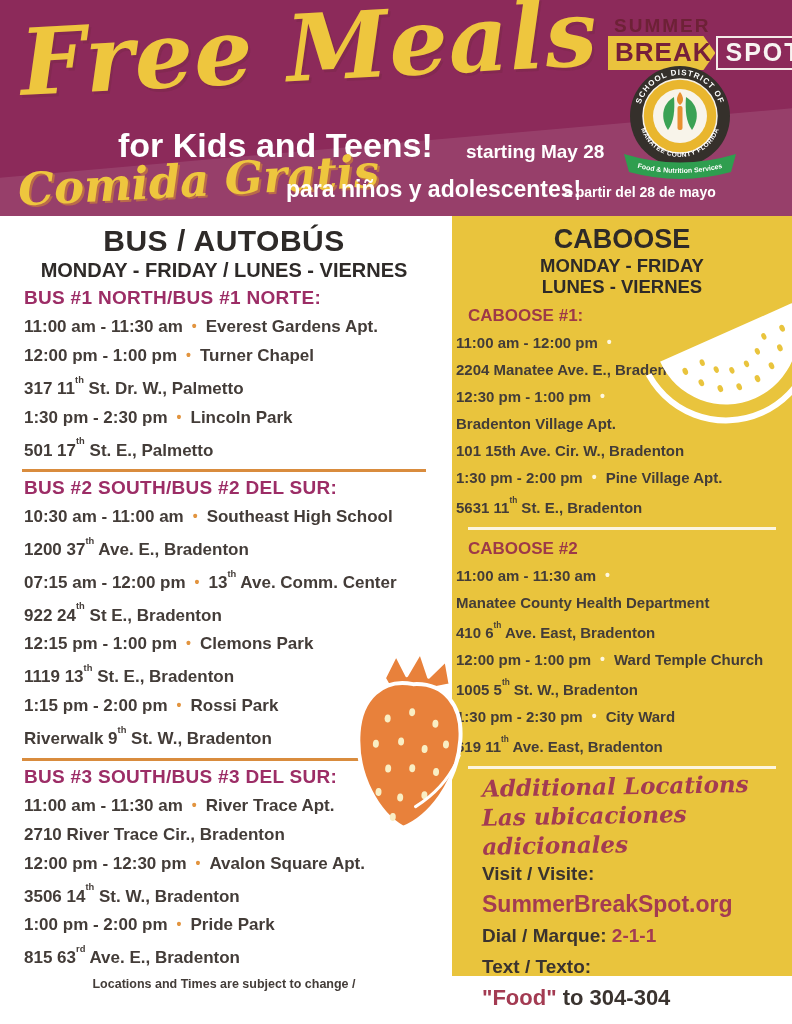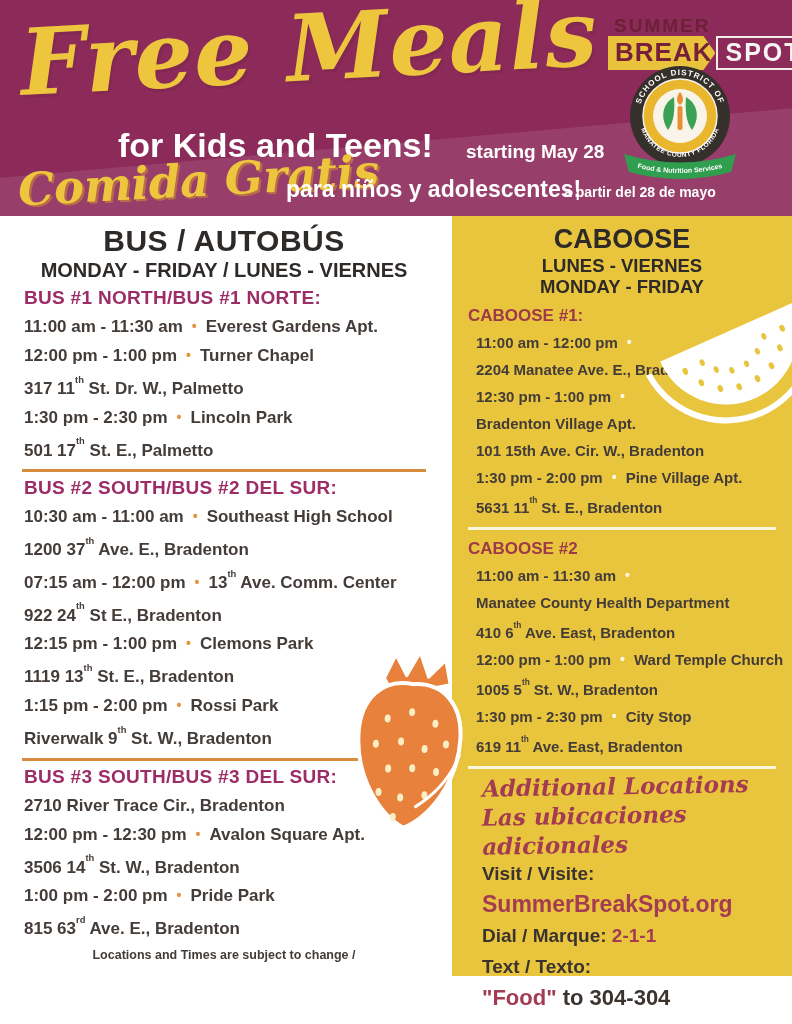--- a/index.html
+++ b/index.html
@@ -40,21 +40,21 @@
   .left-col .col-days{font-size:20px;font-weight:800;color:#2e2a28;text-align:center;margin:1px 4px 2px 4px;}
   .right-col .col-title{font-size:27px;margin-top:8px;}
   .right-col .col-days{font-size:18.5px;font-weight:800;color:#2e2a28;text-align:center;line-height:21px;}
 
   .sec-heading{font-weight:800;margin:5px 0 3px 24px;}
   .bus-heading{font-size:19px;color:#9c2d66;letter-spacing:0.3px;}
   .cab-heading{font-size:17px;color:#9d3948;margin-left:16px;margin-top:9px;}
 
   .row{font-weight:700;color:#433c38;white-space:nowrap;}
   .left-col .row{font-size:17px;line-height:29px;margin-left:24px;}
-  .right-col .row{font-size:15px;line-height:27px;margin-left:24px;}
+  .right-col .row{font-size:15px;line-height:27px;margin-left:4px;}
   .row sup{font-size:0.55em;position:relative;top:-0.45em;}
   .dot{display:inline-block;margin:0 9px;font-size:14px;vertical-align:1px;}
   .bus-dot{color:#e2943f;}
   .cab-dot{color:#fff8e0;}
 
   .divider{height:0;border-top:3px solid #d98c3e;margin:5px 22px 5px 22px;}
   .right-col .divider{border-top:3px solid #fdf6df;margin:6px 16px 2px 16px;}
 
   .disclaimer{text-align:center;font-size:12.5px;font-weight:700;color:#433c38;line-height:15px;margin-top:5px;}
 
@@ -135,54 +135,55 @@
         <div class="row time-row"><span class="time">10:30 am - 11:00 am</span><span class="dot bus-dot">•</span><span class="site">Southeast High School</span></div>
         <div class="row addr-row">1200 37<sup>th</sup> Ave. E., Bradenton</div>
         <div class="row time-row"><span class="time">07:15 am - 12:00 pm</span><span class="dot bus-dot">•</span><span class="site">13<sup>th</sup> Ave. Comm. Center</span></div>
         <div class="row addr-row">922 24<sup>th</sup> St E., Bradenton</div>
         <div class="row time-row"><span class="time">12:15 pm - 1:00 pm</span><span class="dot bus-dot">•</span><span class="site">Clemons Park</span></div>
         <div class="row addr-row">1119 13<sup>th</sup> St. E., Bradenton</div>
         <div class="row time-row"><span class="time">1:15 pm - 2:00 pm</span><span class="dot bus-dot">•</span><span class="site">Rossi Park</span></div>
         <div class="row addr-row">Riverwalk 9<sup>th</sup> St. W., Bradenton</div>
         <div class="divider"></div>
         <div class="sec-heading bus-heading">BUS #3 SOUTH/BUS #3 DEL SUR:</div>
+        <div class="row time-row"><span class="time">11:00 am - 11:30 am</span><span class="dot bus-dot">•</span><span class="site">River Trace Apt.</span></div>
         <div class="row addr-row">2710 River Trace Cir., Bradenton</div>
         <div class="row time-row"><span class="time">12:00 pm - 12:30 pm</span><span class="dot bus-dot">•</span><span class="site">Avalon Square Apt.</span></div>
         <div class="row addr-row">3506 14<sup>th</sup> St. W., Bradenton</div>
         <div class="row time-row"><span class="time">1:00 pm - 2:00 pm</span><span class="dot bus-dot">•</span><span class="site">Pride Park</span></div>
         <div class="row addr-row">815 63<sup>rd</sup> Ave. E., Bradenton</div>
       </div>
     <div class="disclaimer">
       <div>Locations and Times are subject to change /</div>
 
     </div>
 
   </div>
 
   <div class="right-col">
     <div class="col-title">CABOOSE</div>
+    <div class="col-days">MONDAY - FRIDAY</div>
     <div class="col-days">LUNES - VIERNES</div>
-    <div class="col-days">MONDAY - FRIDAY</div>
     <div id="caboose-sections">
         <div class="sec-heading cab-heading">CABOOSE #1:</div>
         <div class="row time-row"><span class="time">11:00 am - 12:00 pm</span><span class="dot cab-dot">•</span></div>
         <div class="row addr-row">2204 Manatee Ave. E., Bradenton</div>
         <div class="row time-row"><span class="time">12:30 pm - 1:00 pm</span><span class="dot cab-dot">•</span></div>
         <div class="row addr-row">Bradenton Village Apt.</div>
         <div class="row addr-row">101 15th Ave. Cir. W., Bradenton</div>
         <div class="row time-row"><span class="time">1:30 pm - 2:00 pm</span><span class="dot cab-dot">•</span><span class="site">Pine Village Apt.</span></div>
         <div class="row addr-row">5631 11<sup>th</sup> St. E., Bradenton</div>
         <div class="divider"></div>
         <div class="sec-heading cab-heading">CABOOSE #2</div>
         <div class="row time-row"><span class="time">11:00 am - 11:30 am</span><span class="dot cab-dot">•</span></div>
         <div class="row addr-row">Manatee County Health Department</div>
         <div class="row addr-row">410 6<sup>th</sup> Ave. East, Bradenton</div>
         <div class="row time-row"><span class="time">12:00 pm - 1:00 pm</span><span class="dot cab-dot">•</span><span class="site">Ward Temple Church</span></div>
         <div class="row addr-row">1005 5<sup>th</sup> St. W., Bradenton</div>
-        <div class="row time-row"><span class="time">1:30 pm - 2:30 pm</span><span class="dot cab-dot">•</span><span class="site">City Stop</span></div>
+        <div class="row time-row"><span class="time">1:30 pm - 2:30 pm</span><span class="dot cab-dot">•</span><span class="site">City Ward</span></div>
         <div class="row addr-row">619 11<sup>th</sup> Ave. East, Bradenton</div>
       </div>
     <div class="divider"></div>
     <div class="additional">
       <div class="add-script">Additional Locations</div>
       <div class="add-script">Las ubicaciones adicionales</div>
       <div class="add-label">Visit / Visite:</div>
       <div class="add-url">SummerBreakSpot.org</div>
       <div class="add-label"><span>Dial / Marque:</span> <span class="add-accent">2-1-1</span></div>
       <div class="add-label">Text / Texto:</div>

